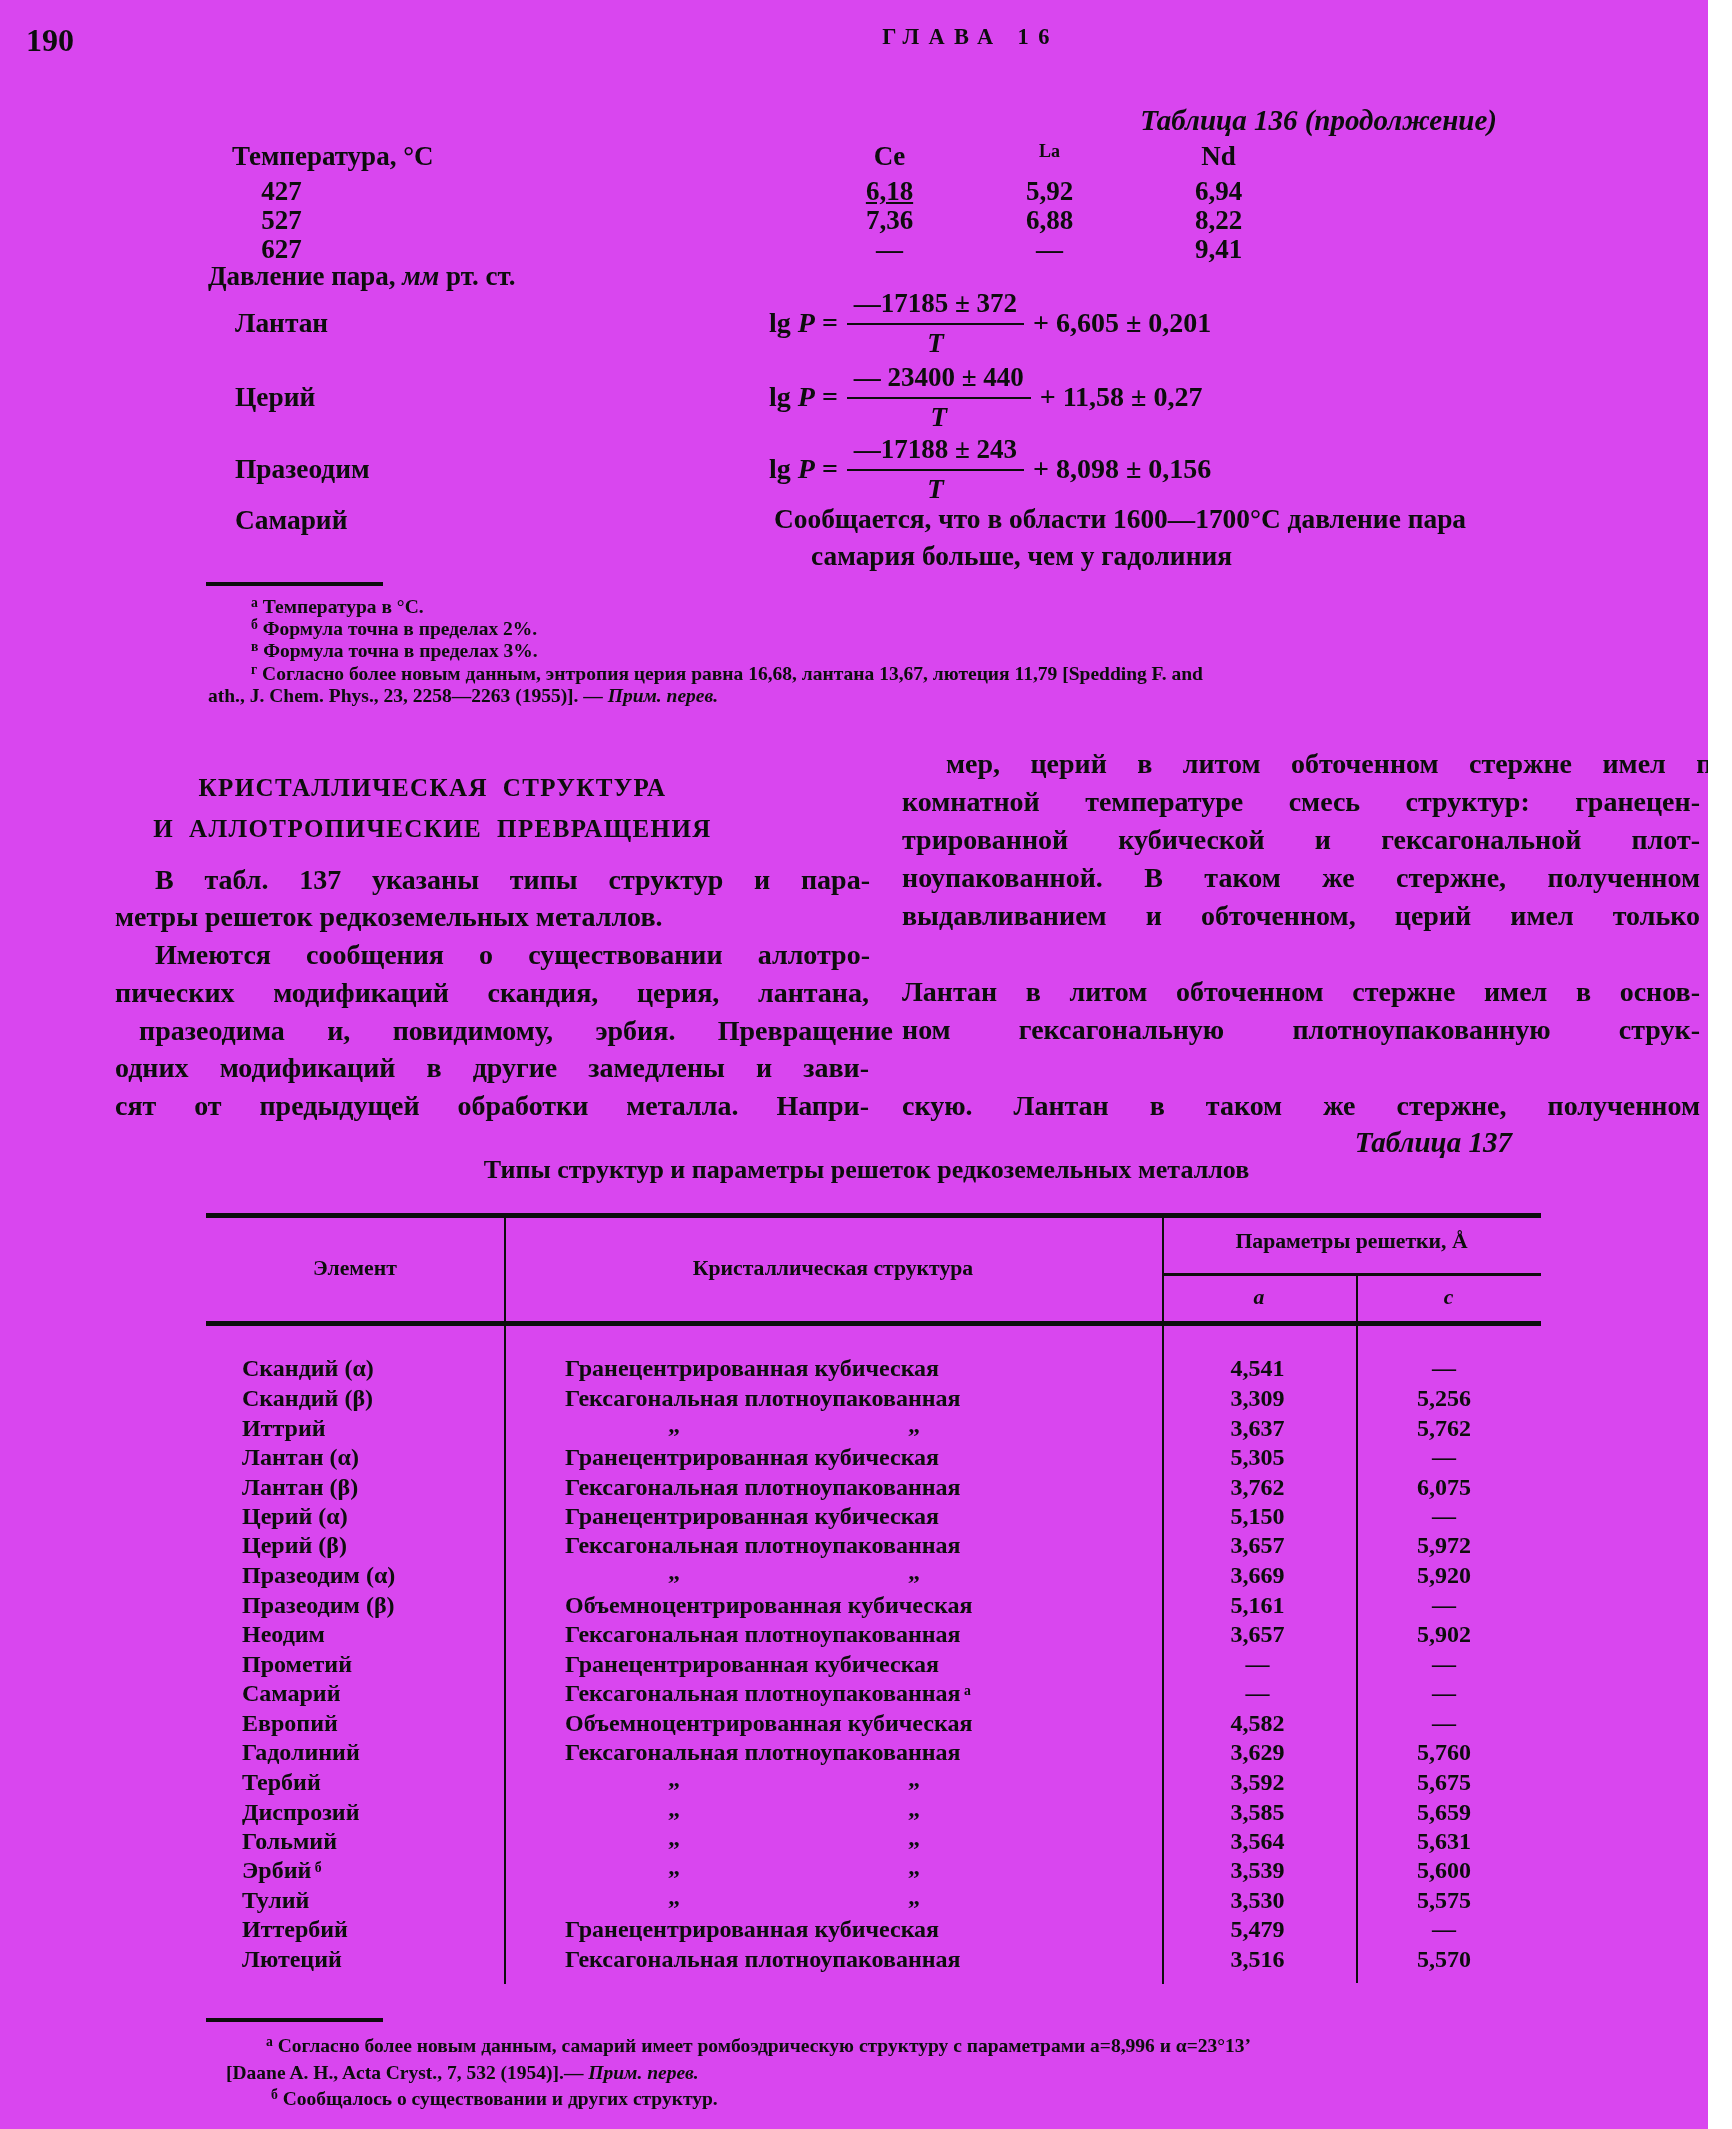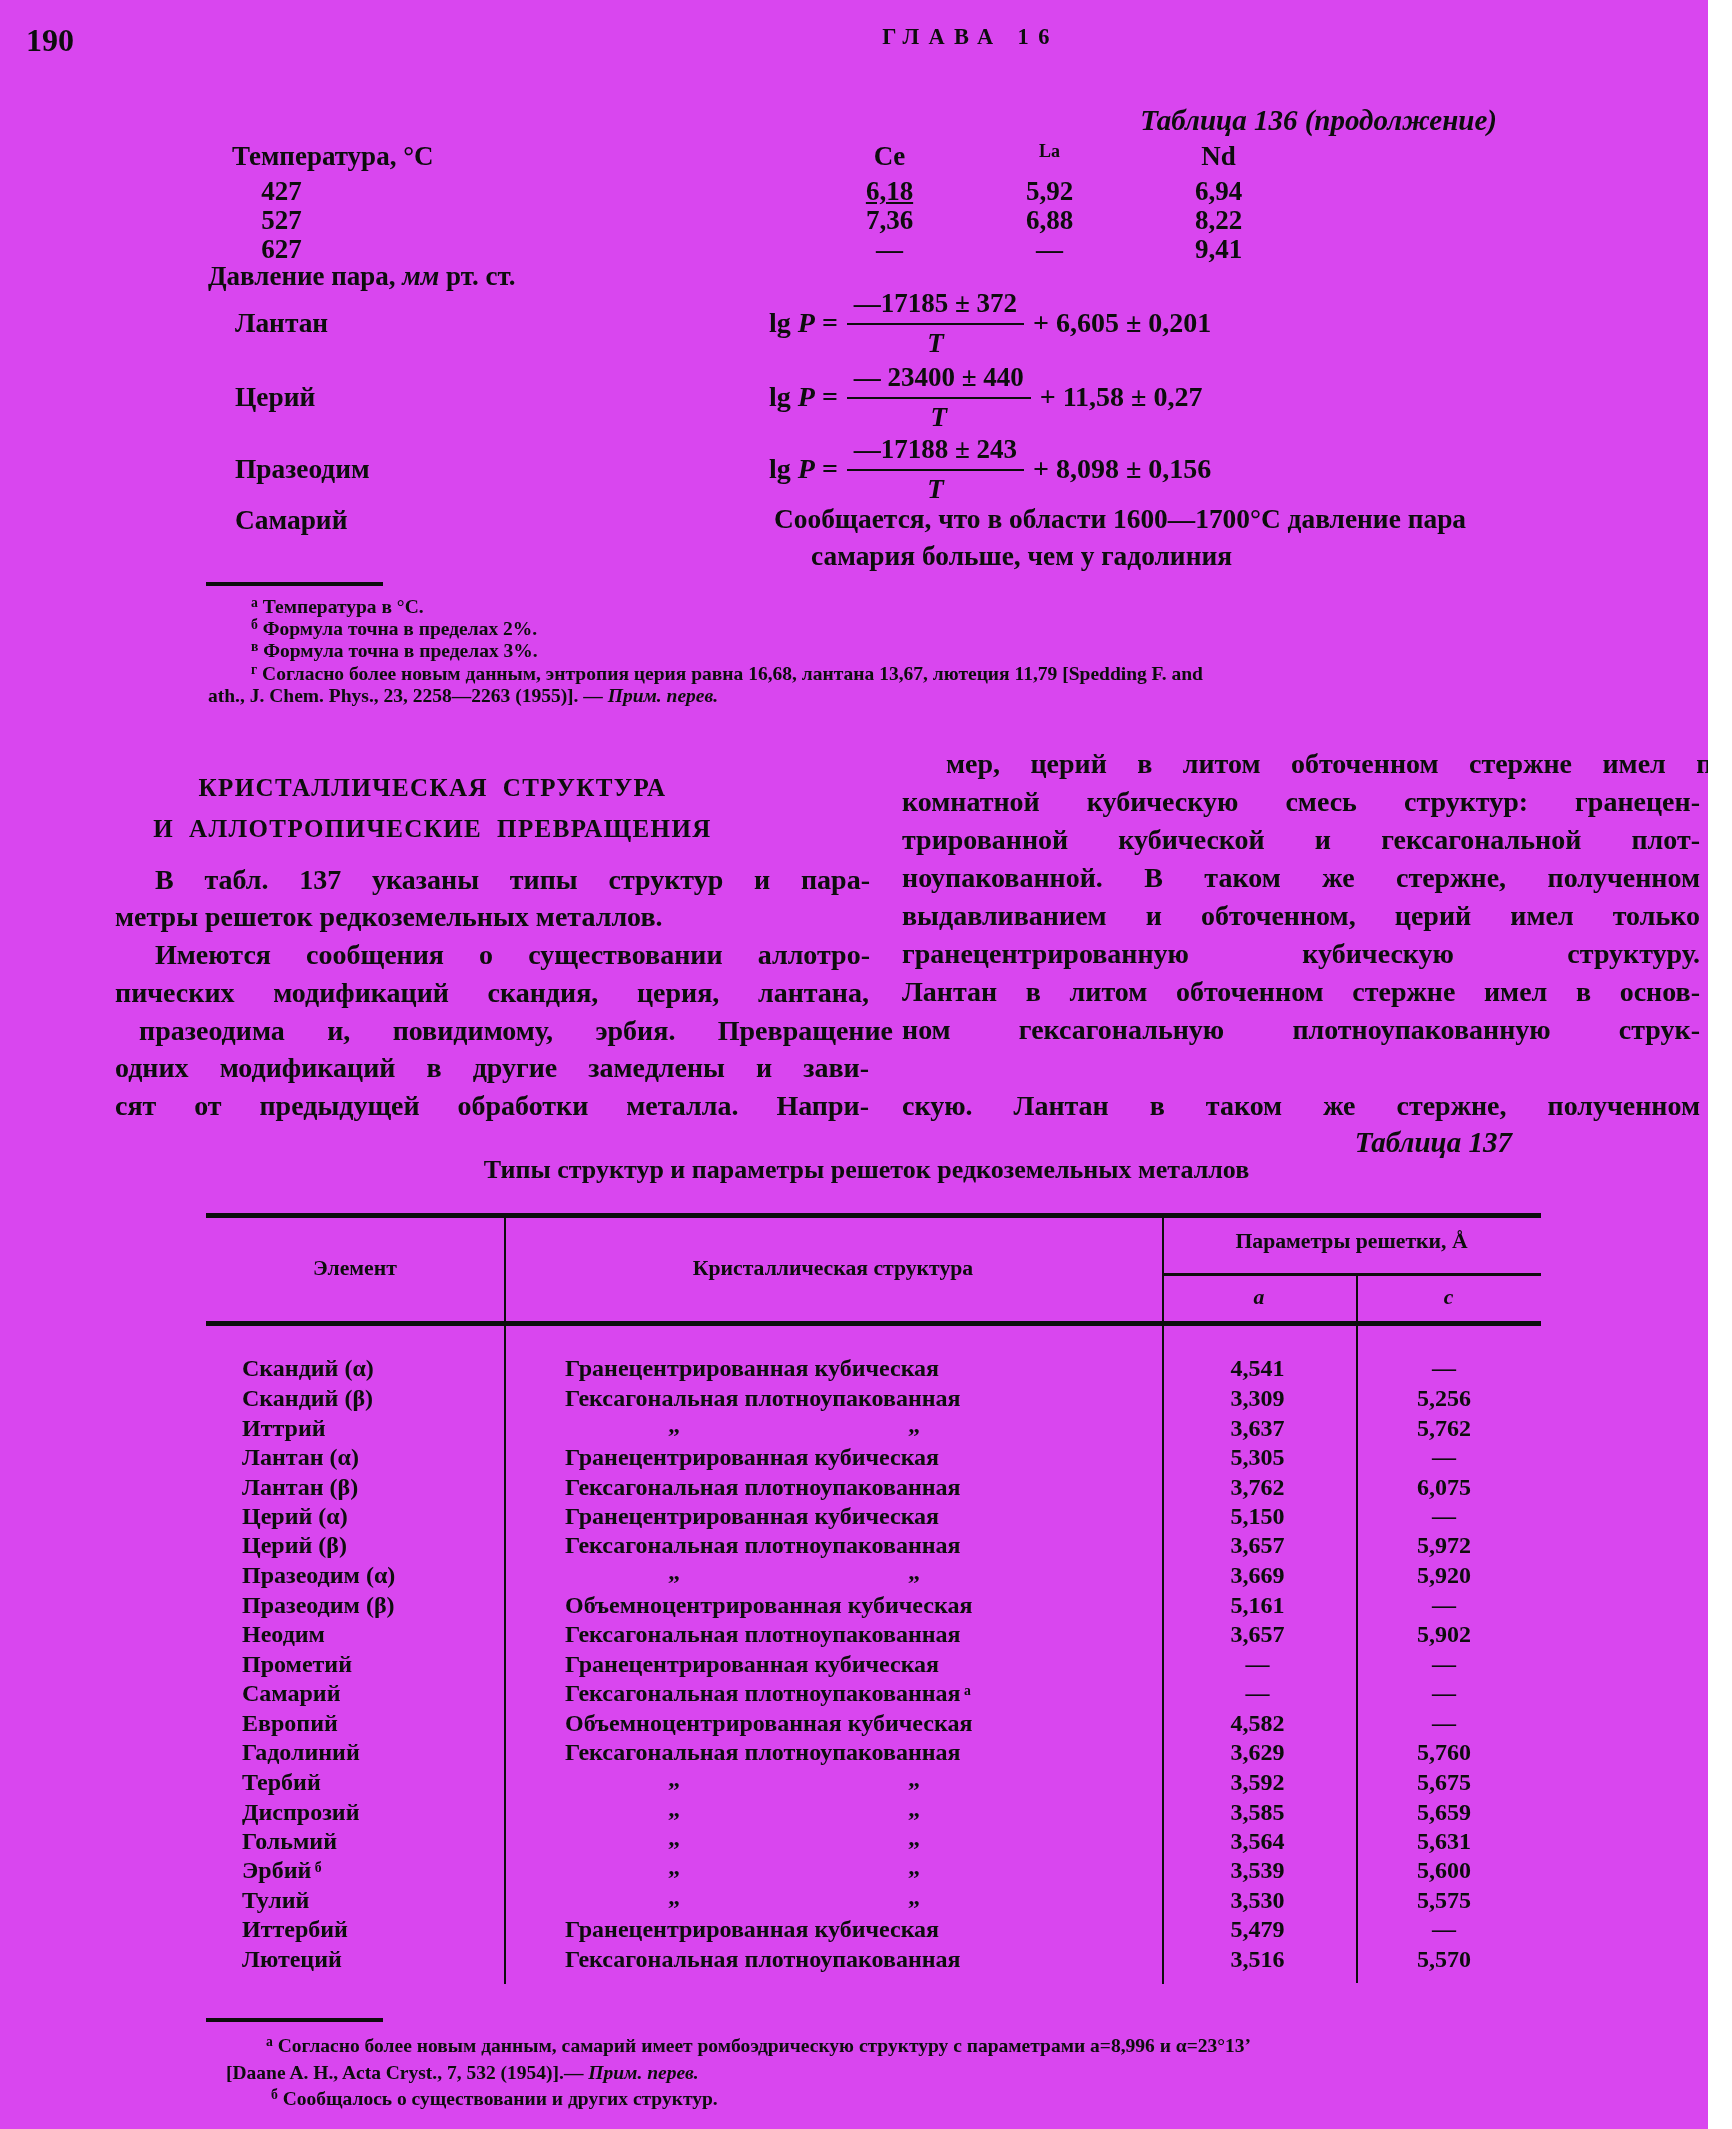--- a/index.html
+++ b/index.html
@@ -117,25 +117,24 @@
     <div class="abs fn" style="left: 251px; top: 663px;"><span class="smsup">г</span><span> Согласно более новым данным, энтропия церия равна 16,68, лантана 13,67, лютеция 11,79 [Spedding F. and</span></div>
     <div class="abs fn" style="left: 208px; top: 685px;"><span>ath., J. Chem. Phys., 23, 2258—2263 (1955)]. — </span><span class="it">Прим. перев.</span></div>
     <div class="abs jl" style="left: 115px; top: 865px; width: 715px; font-size: 28px; padding-left: 40px;">В табл. 137 указаны типы структур и пара-</div>
     <div class="abs nl" style="left: 115px; top: 902px; width: 754px; font-size: 28px;">метры решеток редкоземельных металлов.</div>
     <div class="abs jl" style="left: 115px; top: 940px; width: 715px; font-size: 28px; padding-left: 40px;">Имеются сообщения о существовании аллотро-</div>
     <div class="abs jl" style="left: 115px; top: 978px; width: 754px; font-size: 28px;">пических модификаций скандия, церия, лантана,</div>
     <div class="abs jl" style="left: 115px; top: 1016px; width: 754px; font-size: 28px; margin-left: 24px;">празеодима и, повидимому, эрбия. Превращение</div>
     <div class="abs jl" style="left: 115px; top: 1053px; width: 754px; font-size: 28px;">одних модификаций в другие замедлены и зави-</div>
     <div class="abs jl" style="left: 115px; top: 1091px; width: 754px; font-size: 28px;">сят от предыдущей обработки металла. Напри-</div>
     <div class="abs jl" style="left: 902px; top: 749px; width: 798px; font-size: 28px; margin-left: 44px;">мер, церий в литом обточенном стержне имел при</div>
-    <div class="abs jl" style="left: 902px; top: 787px; width: 798px; font-size: 28px;">комнатной кубическую смесь структур: гранецен-</div>
+    <div class="abs jl" style="left: 902px; top: 787px; width: 798px; font-size: 28px;">комнатной температуре смесь структур: гранецен-</div>
     <div class="abs jl" style="left: 902px; top: 825px; width: 798px; font-size: 28px;">трированной кубической и гексагональной плот-</div>
     <div class="abs jl" style="left: 902px; top: 863px; width: 798px; font-size: 28px;">ноупакованной. В таком же стержне, полученном</div>
     <div class="abs jl" style="left: 902px; top: 901px; width: 798px; font-size: 28px;">выдавливанием и обточенном, церий имел только</div>
-    <div class="abs jl" style="left: 902px; top: 939px; width: 798px; font-size: 28px;">гранецентрированную кубическую структуру.</div>
     <div class="abs jl" style="left: 902px; top: 977px; width: 798px; font-size: 28px;">Лантан в литом обточенном стержне имел в основ-</div>
     <div class="abs jl" style="left: 902px; top: 1015px; width: 798px; font-size: 28px;">ном гексагональную плотноупакованную струк-</div>
     <div class="abs jl" style="left: 902px; top: 1091px; width: 798px; font-size: 28px;">скую. Лантан в таком же стержне, полученном</div>
     <div class="t137row" style="top: 1355px;">
       <span class="cel">Скандий (α)</span>
       <span class="cst">Гранецентрированная кубическая</span>
       <span class="ca">4,541</span>
       <span class="cc">—</span>
     </div>
     <div class="t137row" style="top: 1385px;">

